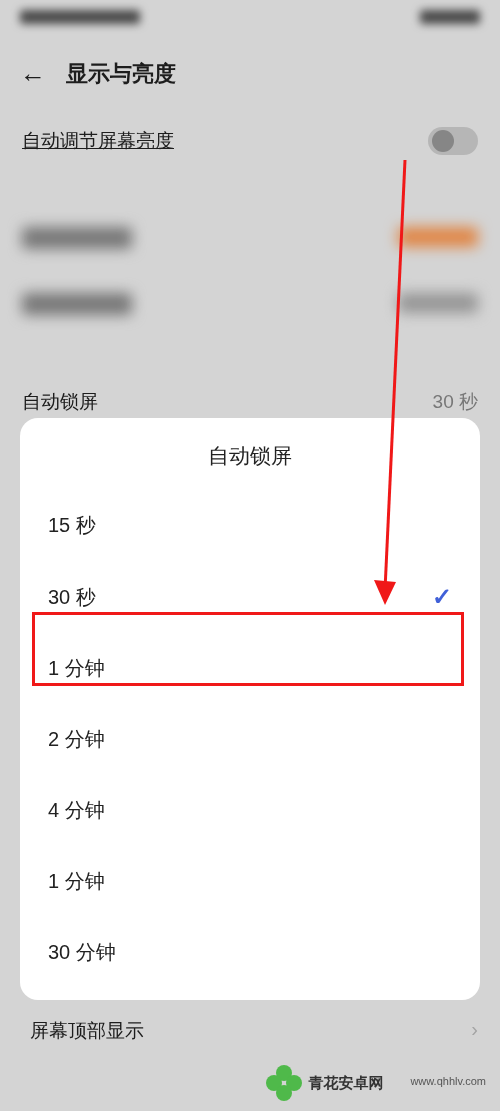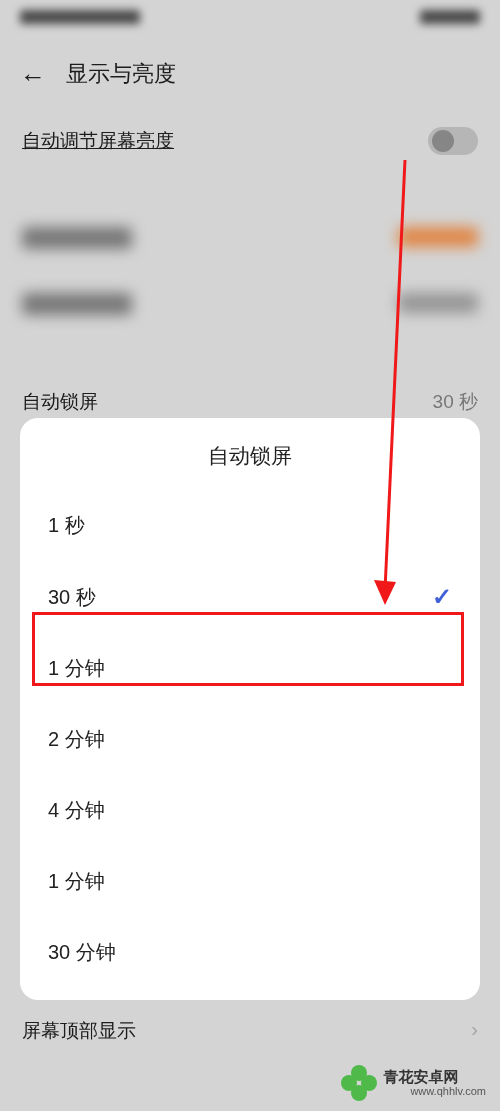--- a/index.html
+++ b/index.html
@@ -27,20 +27,21 @@
       gap: 20px;
       margin-top: 40px;
     }
     .back-arrow {
       font-size: 26px;
       color: #222;
     }
     .title {
       font-size: 22px;
       color: #222;
+      font-weight: bold;
     }
     .row {
       display: flex;
       justify-content: space-between;
       align-items: center;
       padding: 20px 22px;
       font-size: 19px;
       color: #222;
       text-decoration: underline;
     }
@@ -98,21 +99,21 @@
     }
     .bottom-row {
       display: flex;
       justify-content: space-between;
       align-items: flex-start;
       padding: 22px;
       font-size: 19px;
       color: #222;
       position: absolute;
       bottom: 45px;
-      left: 0;
+      left: 8px;
       right: 0;
     }
     .chevron {
       color: #bbb;
       font-size: 20px;
     }
     .dim-overlay {
       position: absolute;
       inset: 0;
       background: rgba(0,0,0,0.12);
@@ -178,21 +179,21 @@
     }
     .wm-petal {
       position: absolute;
       width: 16px;
       height: 16px;
       background: #4fb94a;
       border-radius: 50%;
     }
     .wm-text {
       display: flex;
-      flex-direction: column;
+      flex-direction: row;
       line-height: 1.1;
     }
     .wm-title {
       font-size: 15px;
       font-weight: bold;
       color: #333;
     }
     .wm-url {
       font-size: 11px;
       color: #555;
@@ -262,21 +263,21 @@
     <span class="chevron">›</span>
   </div>
 </div>
 
 <div class="dim-overlay"></div>
 
 <div class="sheet">
   <div class="sheet-title">自动锁屏</div>
   <div id="options-container">
       <div class="option">
-        <span>1 秒</span>
+        <span>15 秒</span>
       </div>
       <div class="option">
         <span>30 秒</span>
         <span class="check">✓</span>
       </div>
       <div class="option">
         <span>1 分钟</span>
       </div>
       <div class="option">
         <span>2 分钟</span>

